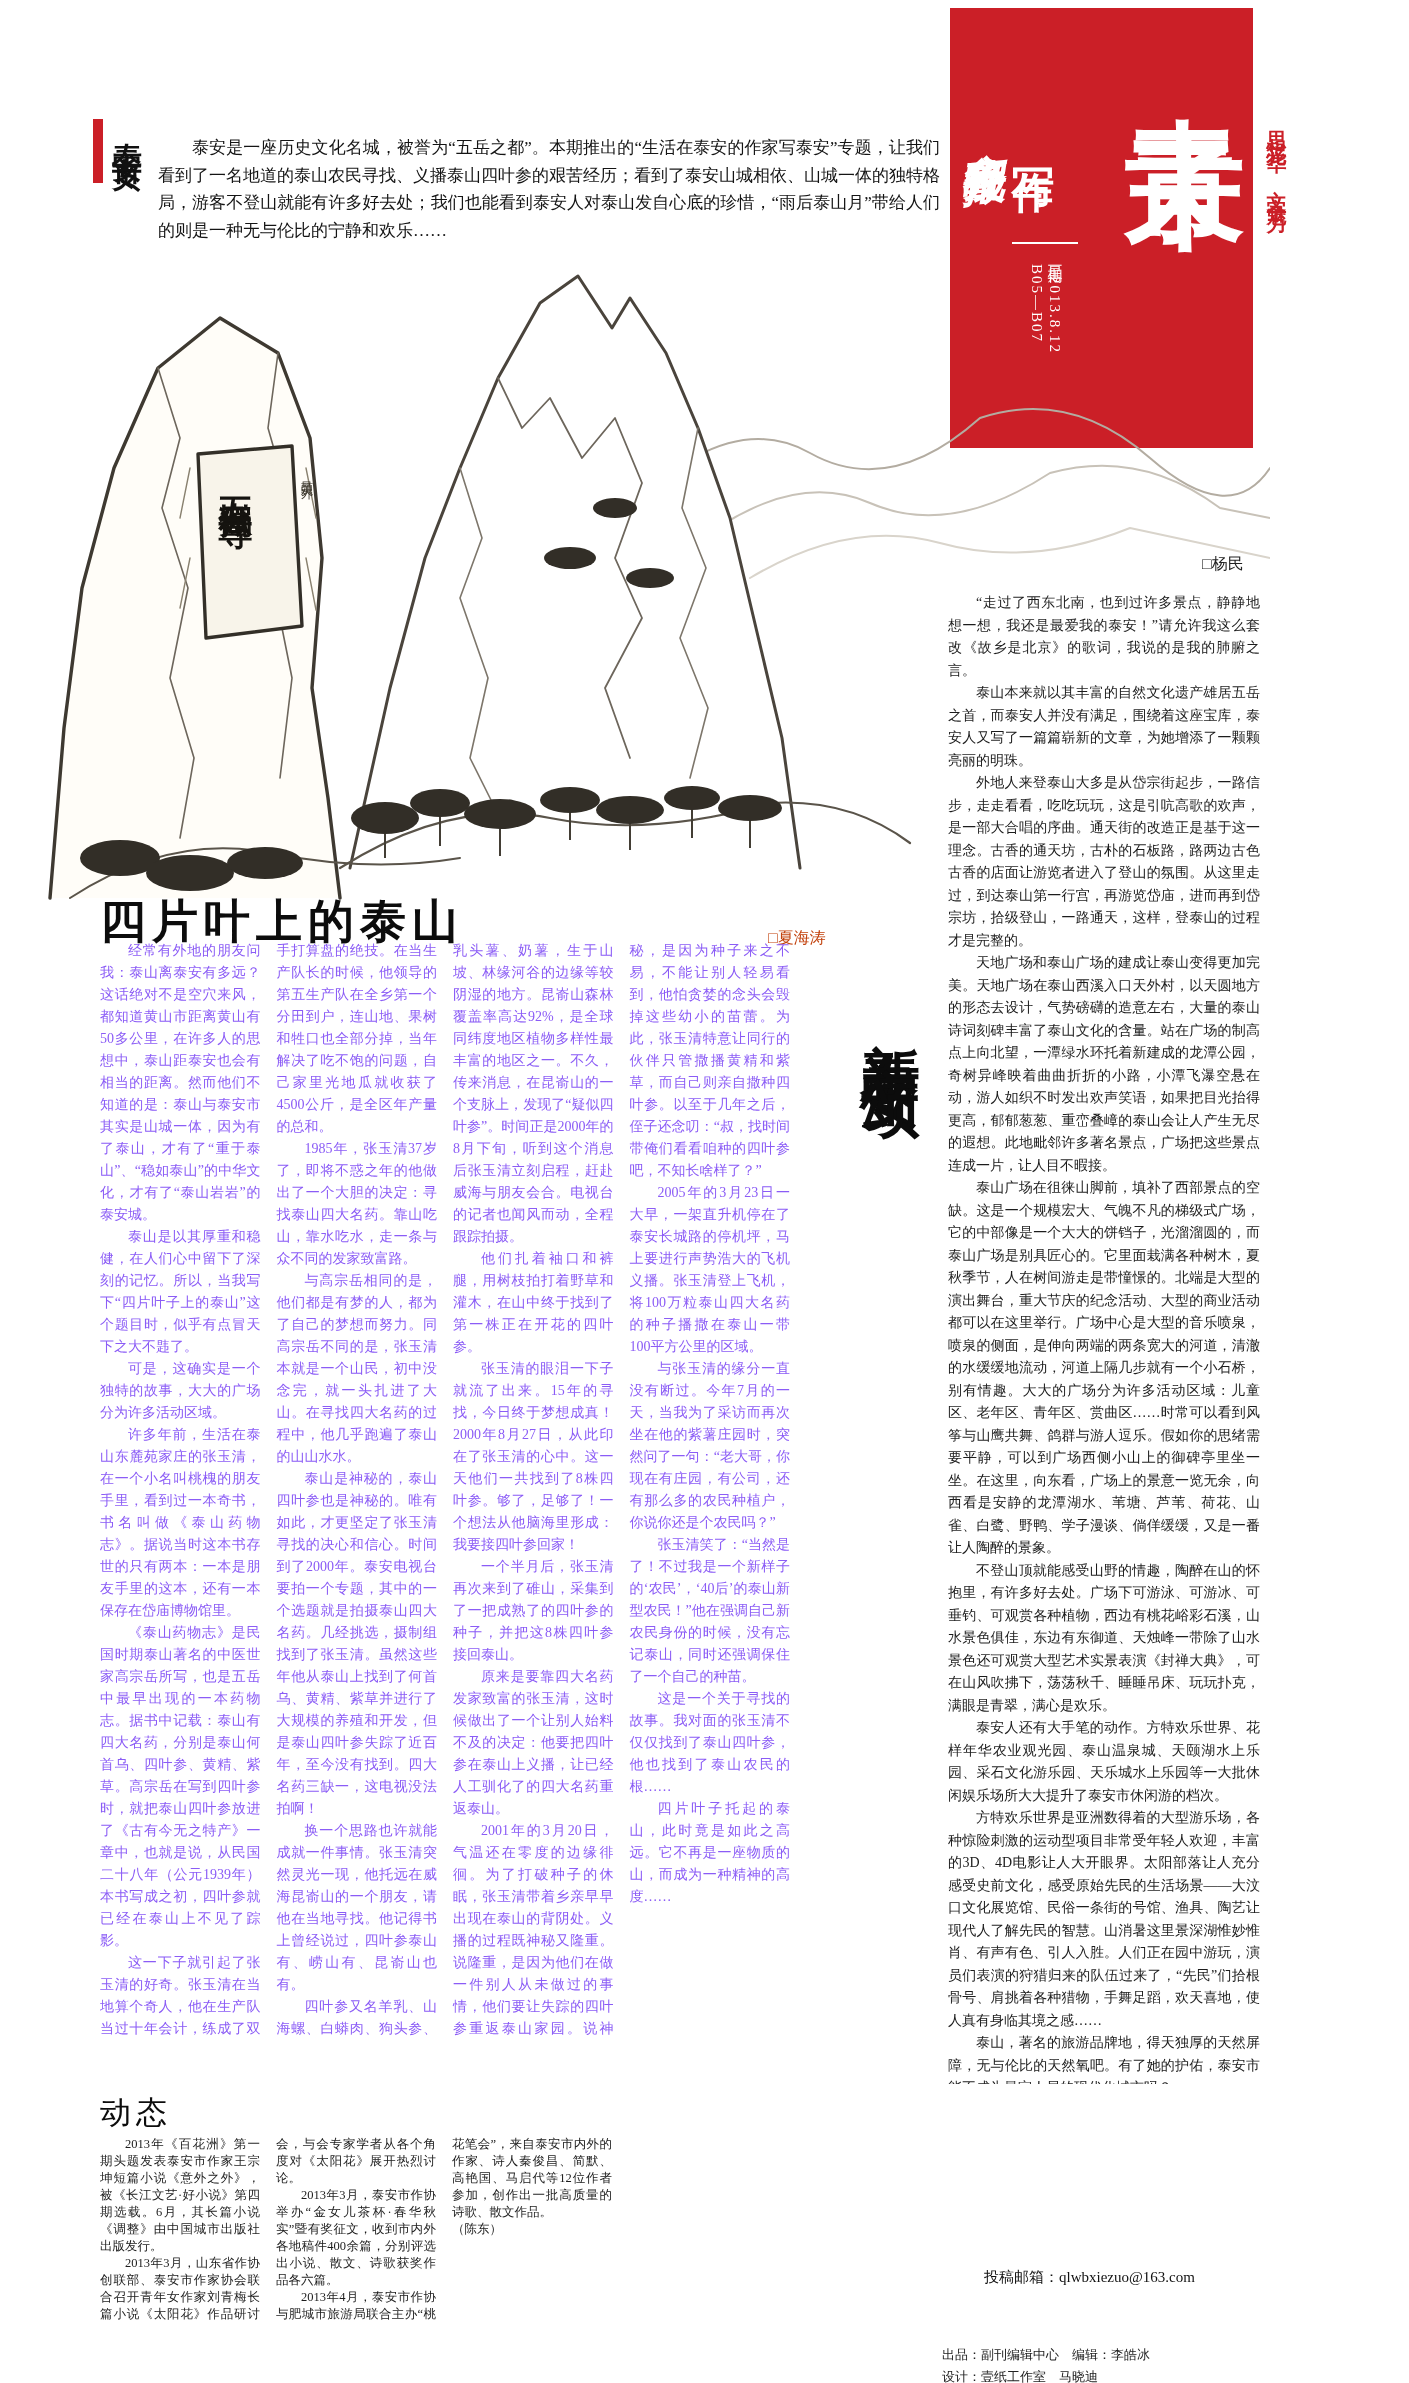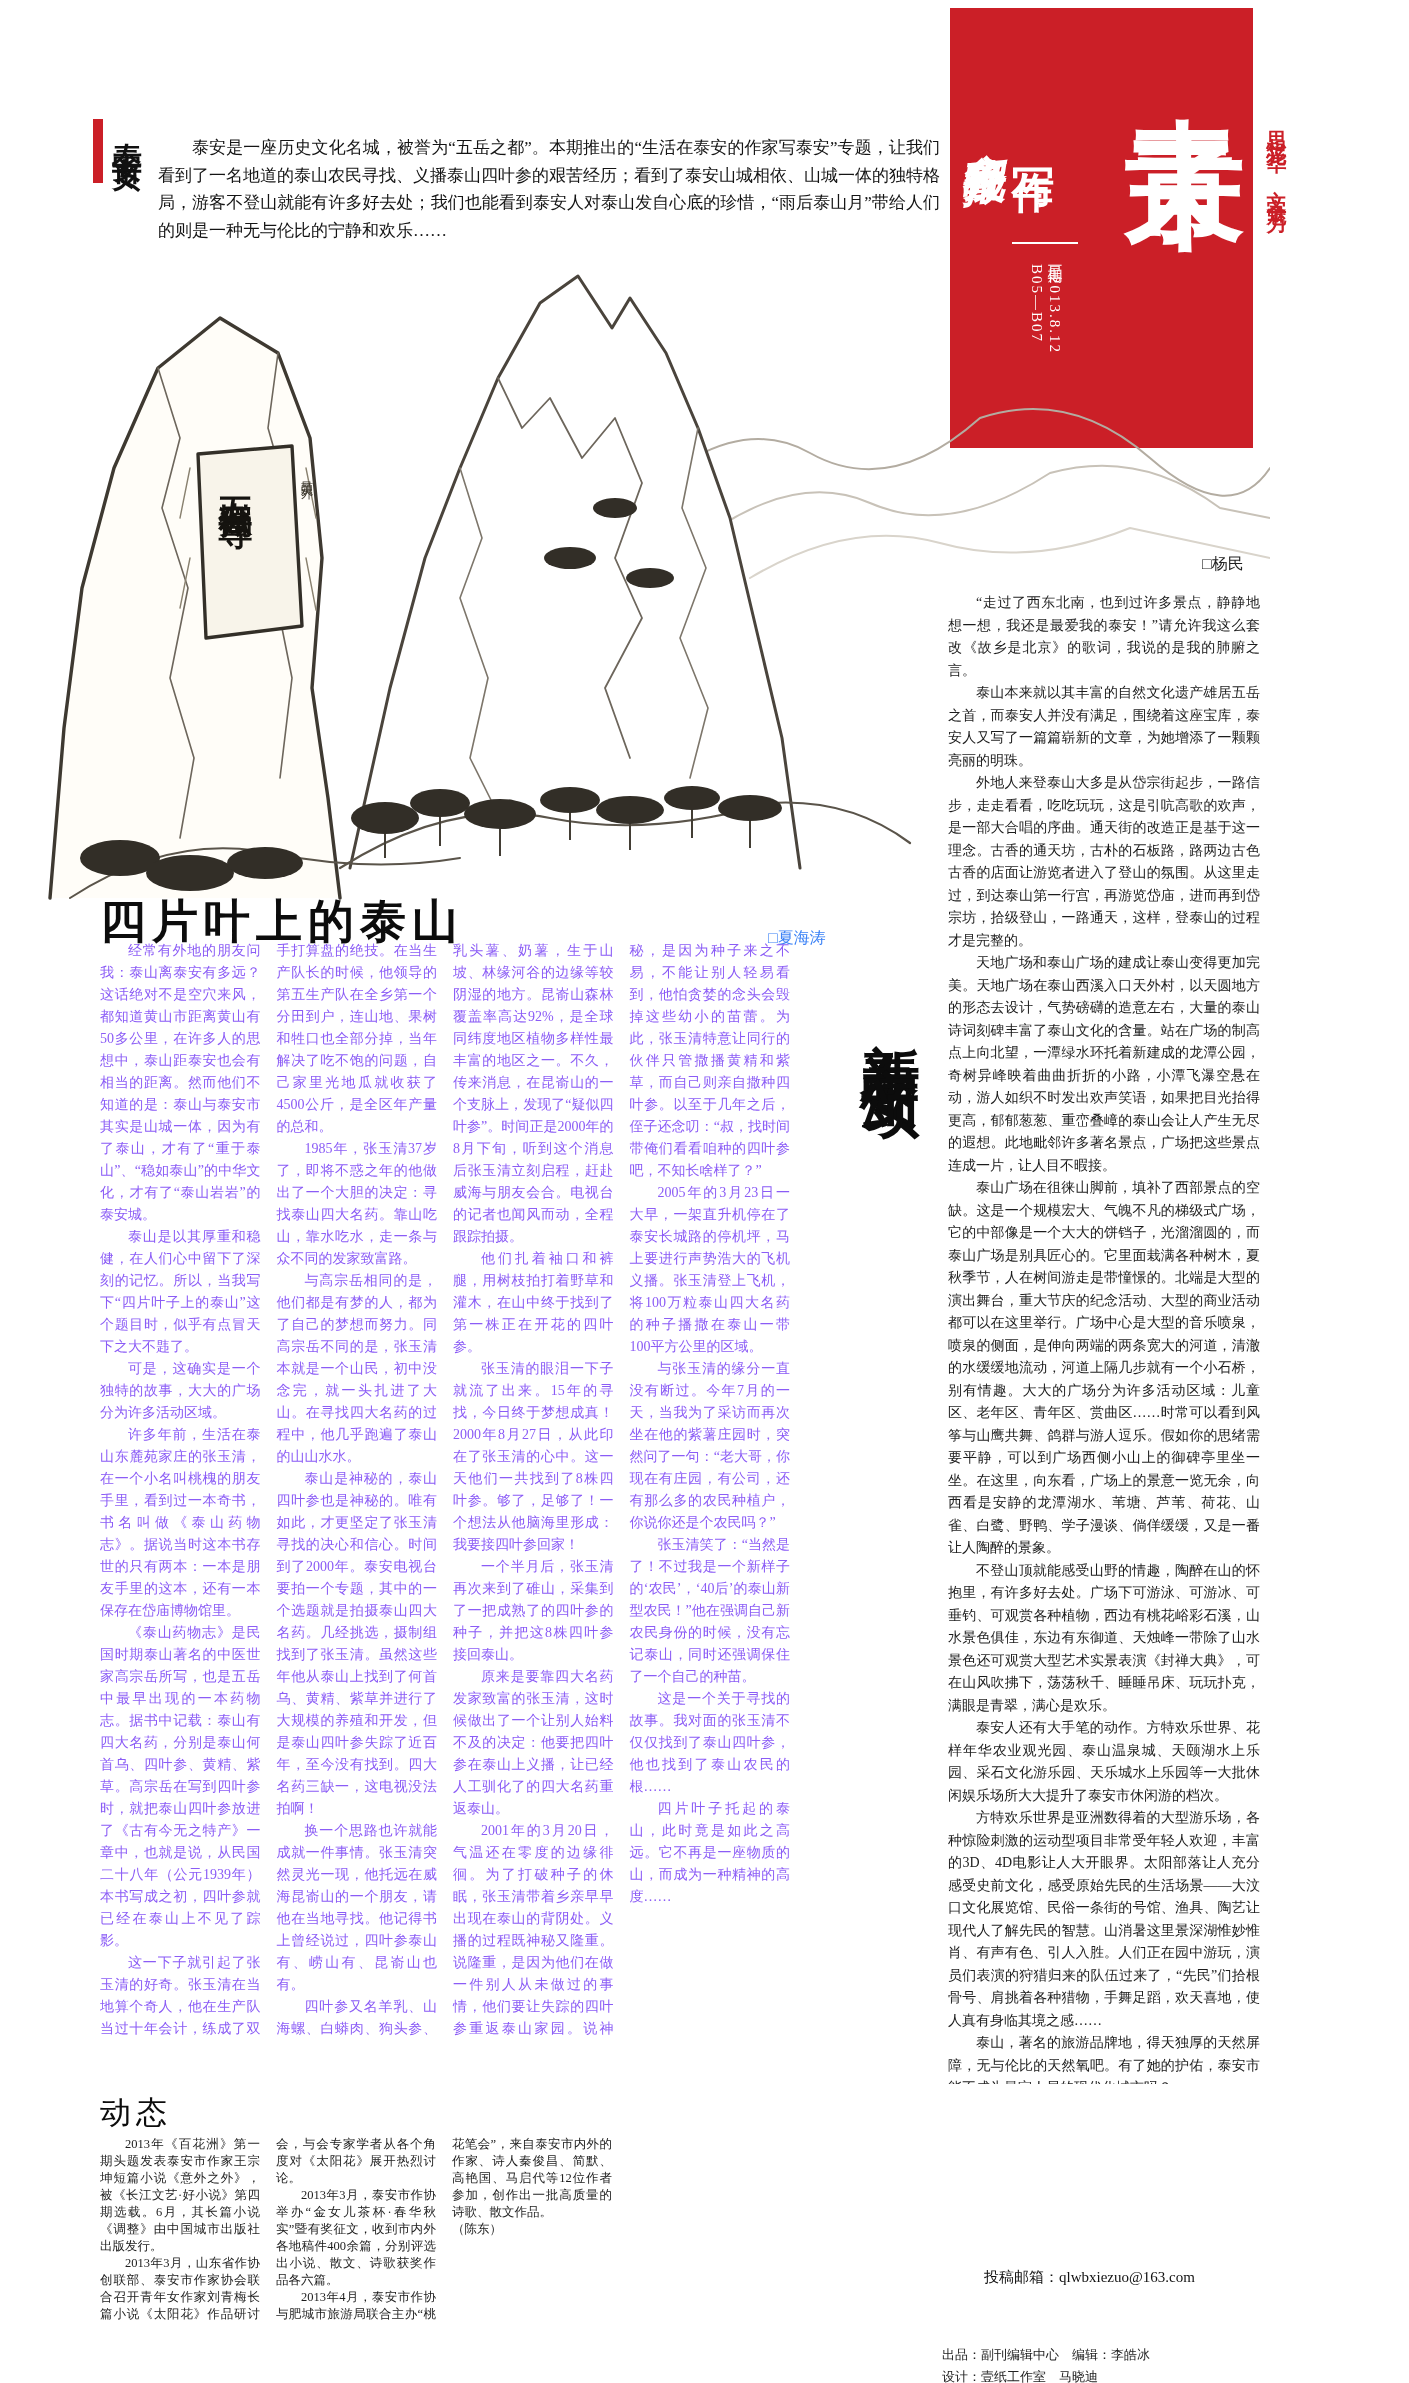--- a/index.html
+++ b/index.html
@@ -55,21 +55,21 @@
     position:absolute; left:212px; top:470px; writing-mode:vertical-rl; text-orientation:upright;
     font-size:34px; font-weight:bold; letter-spacing:5px; color:#15130f;
   }
   .inscription-side {
     position:absolute; left:298px; top:472px; writing-mode:vertical-rl; text-orientation:upright;
     font-size:12px; letter-spacing:2px; color:#3d382e;
   }
 
   
   .main-title { position:absolute; left:100px; top:891px; font-size:46px; font-weight:bold; letter-spacing:6px; color:#0c0c0c;font-family:Liberation Mono, monospace; }
-  .main-author { position:absolute; left:768px; top:928px; font-size:16px; color:#3b82f6; }
+  .main-author { position:absolute; left:768px; top:928px; font-size:16px; color:#c2410c; }
   .main-cols {
     position:absolute; left:100px; top:940px; width:690px; height:1100px;
     column-count:4; column-gap:16px; column-fill:auto;
     font-size:14px; line-height:22px; text-align:justify; color:#8b5cf6; overflow:hidden;
   }
   .main-cols p, .side-cols p, .news-cols p { text-indent:2em; }
 
   
   .side-author { position:absolute; left:1190px; top:554px; font-size:16px; color:#222;padding-left:12px; }
   .side-title {

